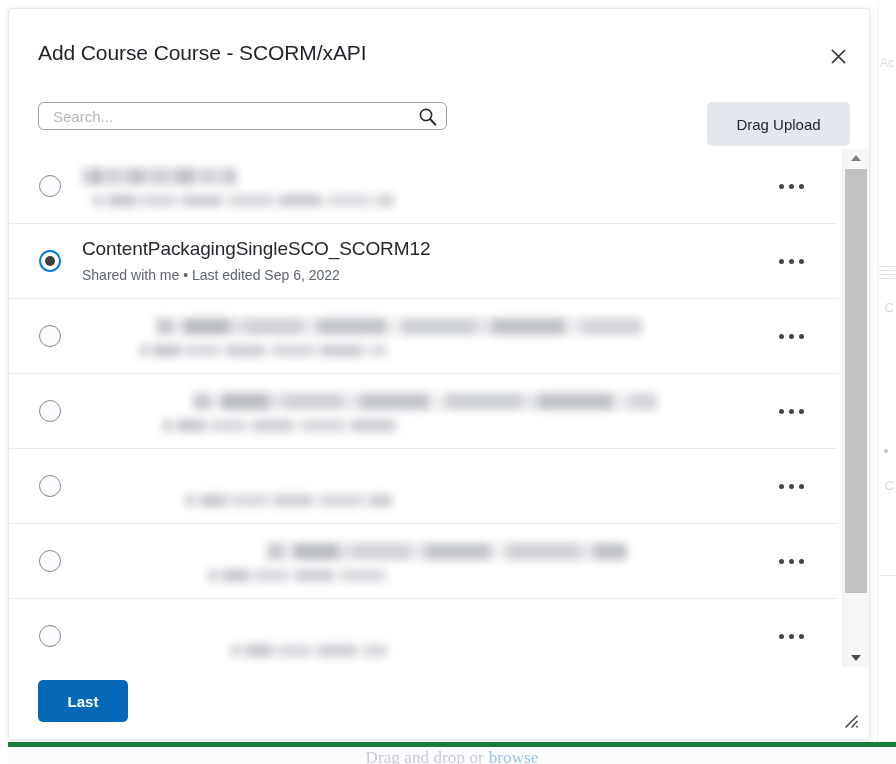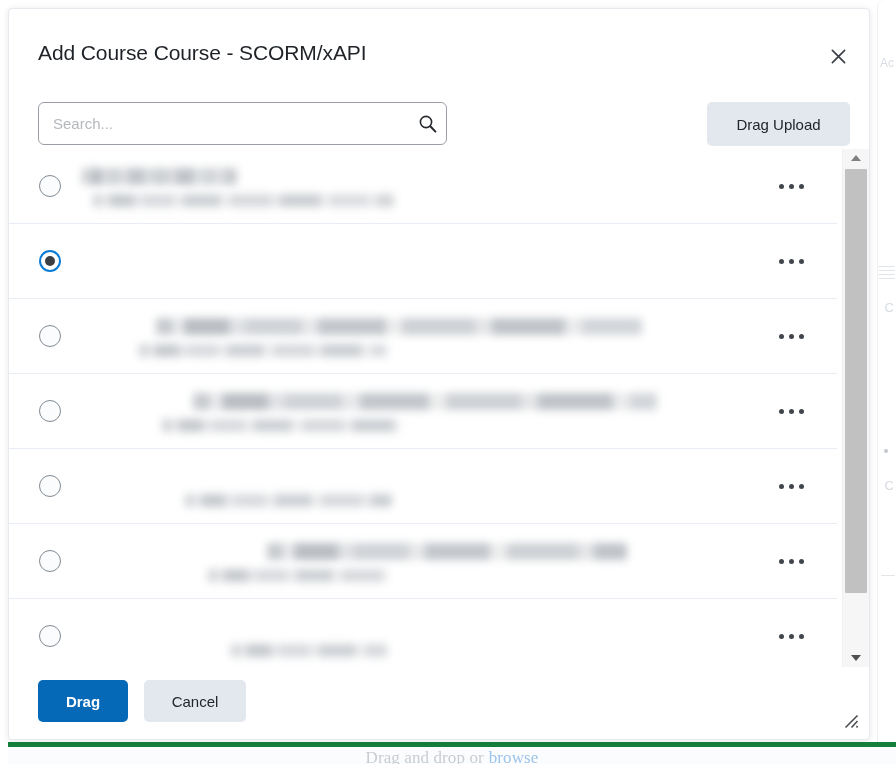--- a/index.html
+++ b/index.html
@@ -139,21 +139,21 @@
   
   .search-row {
     position: relative;
     height: 62px;
   }
   .search-wrap {
     position: absolute;
     left: 29px;
     top: 15px;
     width: 409px;
-    height: 43px;
+    height: 28px;
     border: 1px solid #9aa0a6;
     border-radius: 6px;
     box-sizing: border-box;
     background: #fff;
     display: flex;
     align-items: center;
   }
   .search-input {
     flex: 1;
     border: none;
@@ -436,20 +436,22 @@
           </div>
           <div class="kebab">
             <i></i>
             <i></i>
             <i></i>
           </div>
         </div>
         <div class="row selected">
           <div class="radio"></div>
           <div class="row-text">
+            <div class="row-title">ContentPackagingSingleSCO_SCORM12</div>
+            <div class="row-sub">Shared with me  •  Last edited Sep 6, 2022</div>
           </div>
           <div class="kebab">
             <i></i>
             <i></i>
             <i></i>
           </div>
         </div>
         <div class="row redacted">
           <div class="radio"></div>
           <div class="row-text">
@@ -517,22 +519,21 @@
           <span class="sb-arrow"></span>
         </div>
       <div class="sb-thumb"></div>
       <div class="sb-btn sb-down">
           <span class="sb-arrow"></span>
         </div>
     </div>
   </div>
 
   <div class="footer">
-    <button class="btn-next">Drag</button>
-    <button class="btn-cancel">Cancel</button>
+    <button class="btn-next">Last</button>
     <span class="resize-grip">
       <svg width="18" height="18" viewBox="0 0 18 18" aria-hidden="true">
         <path d="M16.5 4.5 L4.5 16.5" stroke="#4a4e54" stroke-width="1.6"></path>
         <path d="M16.5 10 L10.5 16.5" stroke="#4a4e54" stroke-width="1.6"></path>
         <path d="M16.5 15 L15.5 16.5" stroke="#4a4e54" stroke-width="1.6"></path>
       </svg>
     </span>
   </div>
 </div>
 

